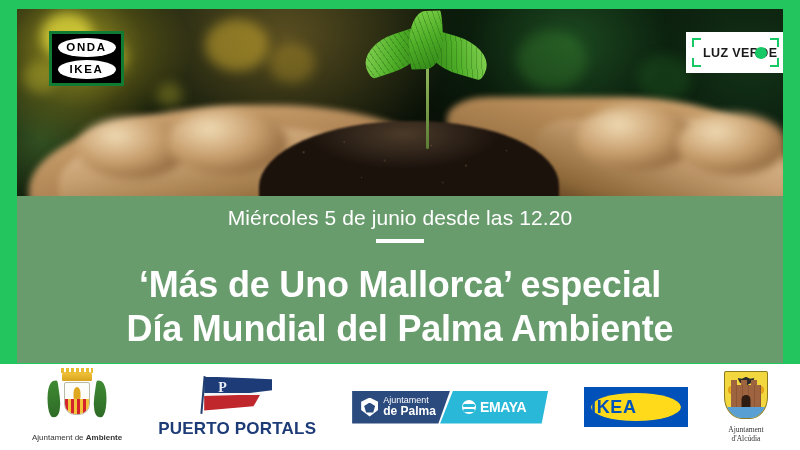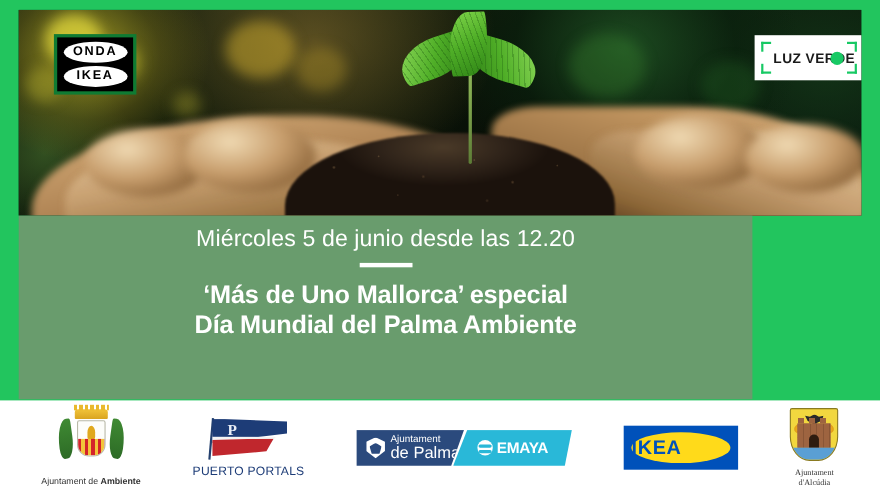--- a/index.html
+++ b/index.html
@@ -179,40 +179,40 @@
   }
   #luz-verde .lv-dot {
     position: absolute; right: 12px; top: 50%; transform: translateY(-50%);
     width: 12px; height: 12px; border-radius: 50%; background: #17c964;
   }
 
   
   #green-band {
     position: absolute;
     left: 17px; top: 196px;
-    width: 667px; height: 167px;
+    width: 766px; height: 167px;
     background: #699c6d;
     text-align: center;
     color: #ffffff;
   }
   #date-line {
     padding-top: 10px;
     font-size: 21px;
     font-weight: 400;
     letter-spacing: .1px;
     color: #ffffff;
   }
   #divider {
     width: 48px; height: 4px;
     background: #ffffff;
     margin: 9px auto 0;
   }
   #headline {
-    margin-top: 10px;
-    font-size: 23px;
+    margin-top: 20px;
+    font-size: 36px;
     font-weight: bold;
     line-height: 1.22;
     letter-spacing: -0.2px;
     color: #ffffff;
   }
   #url {
     margin-top: 11px;
     font-size: 13px;
     font-weight: 400;
     letter-spacing: .3px;
@@ -298,21 +298,21 @@
     background: #f4f4f4;
     clip-path: polygon(0 0, 100% 10%, 94% 92%, 0 100%);
   }
   .pp-p {
     position: absolute; left: 20px; top: 4px;
     font-size: 14px; font-weight: bold; color: #e8edf6;
     font-family: "Liberation Serif", serif;
   }
   .pp-text {
     margin-top: 3px;
-    font-size: 11px; font-weight: normal; color: #1d3c77;
+    font-size: 17px; font-weight: bold; color: #1d3c77;
     letter-spacing: .2px;
   }
 
   
   .palma-emaya {
     position: relative; width: 196px; height: 33px; display: flex;
   }
   .pe-left {
     flex: 0 0 98px; background: #2b4a7d;
     display: flex; align-items: center; gap: 5px; padding-left: 9px;
@@ -323,21 +323,21 @@
     clip-path: polygon(50% 0, 100% 22%, 100% 66%, 50% 100%, 0 66%, 0 22%);
     position: relative;
   }
   .pe-crest:after {
     content: ""; position: absolute; left: 3px; top: 5px; width: 11px; height: 10px;
     background: #2b4a7d;
     clip-path: polygon(50% 0, 100% 35%, 82% 100%, 18% 100%, 0 35%);
   }
   .pe-label { color: #ffffff; line-height: 1.12; text-align: left; }
   .pe-label .l1 { font-size: 9px; font-weight: 400; }
-  .pe-label .l2 { font-size: 15px; font-weight: normal; }
+  .pe-label .l2 { font-size: 12px; font-weight: bold; }
   .pe-right {
     flex: 1; background: #29b8d8;
     display: flex; align-items: center; justify-content: center; gap: 4px;
     clip-path: polygon(12% 0, 100% 0, 94% 100%, 0 100%);
     margin-left: -10px;
   }
   .pe-wave {
     width: 14px; height: 14px; border-radius: 50%; background: #ffffff;
     position: relative; overflow: hidden;
   }

